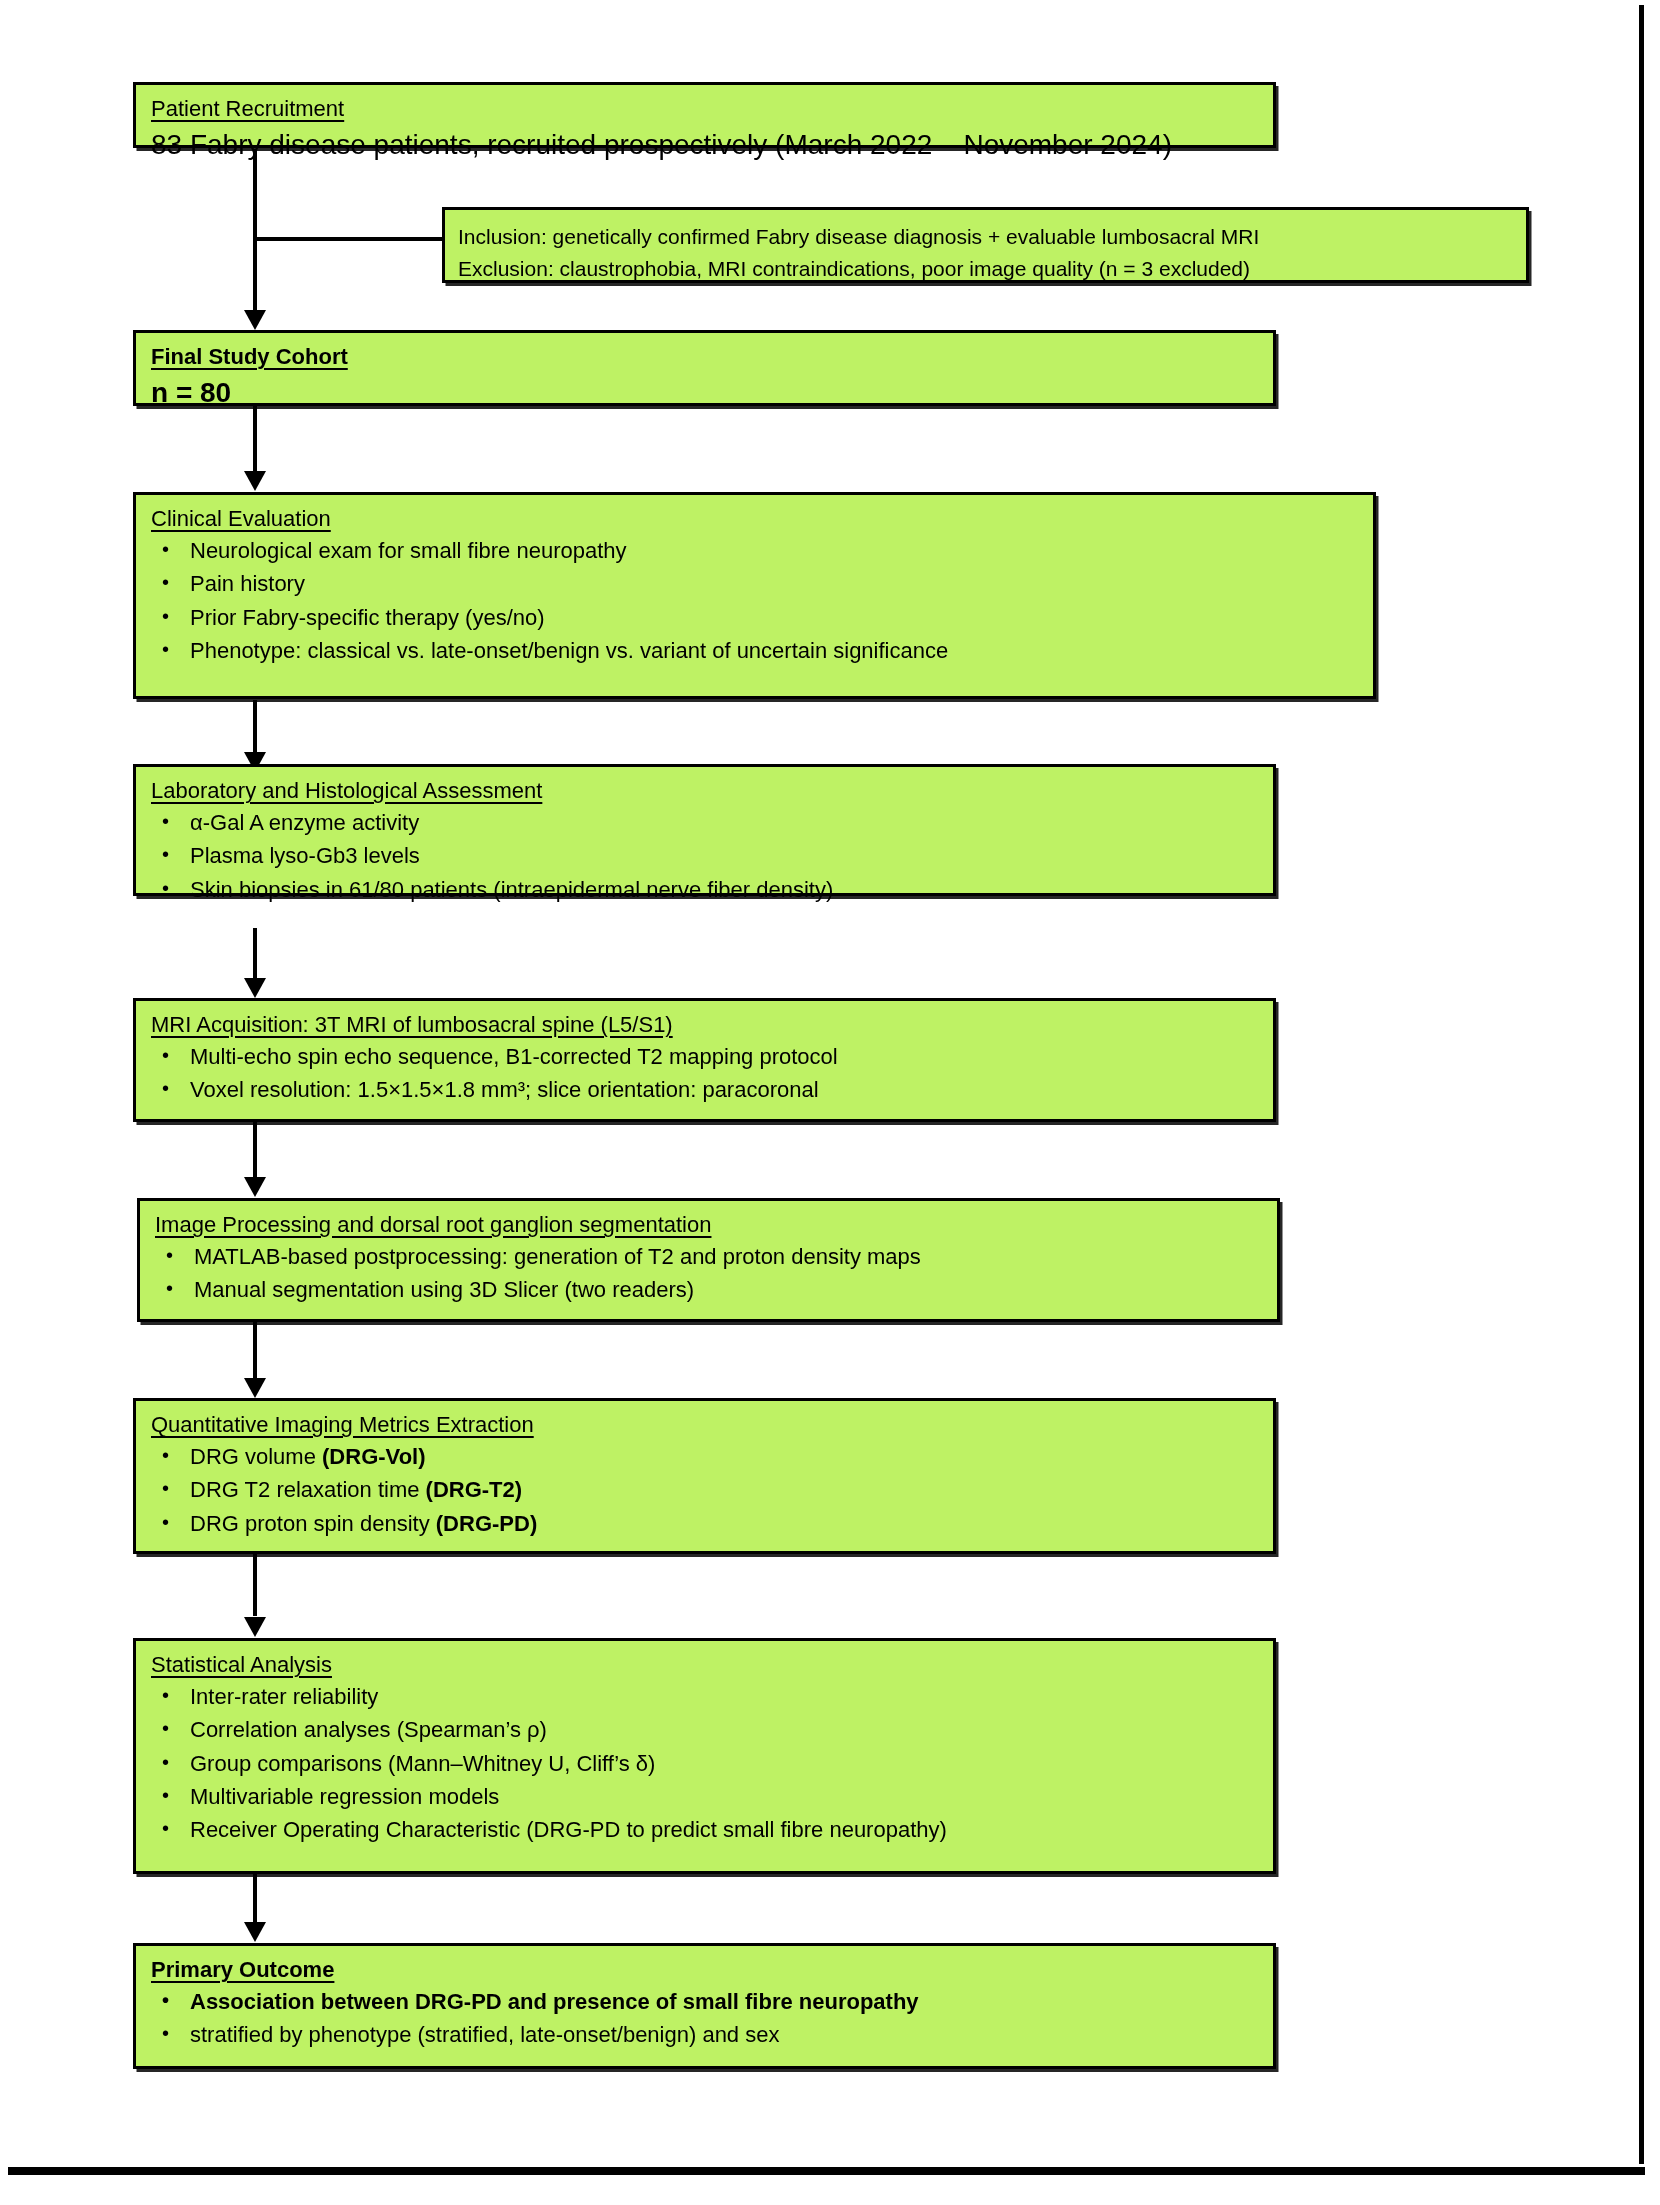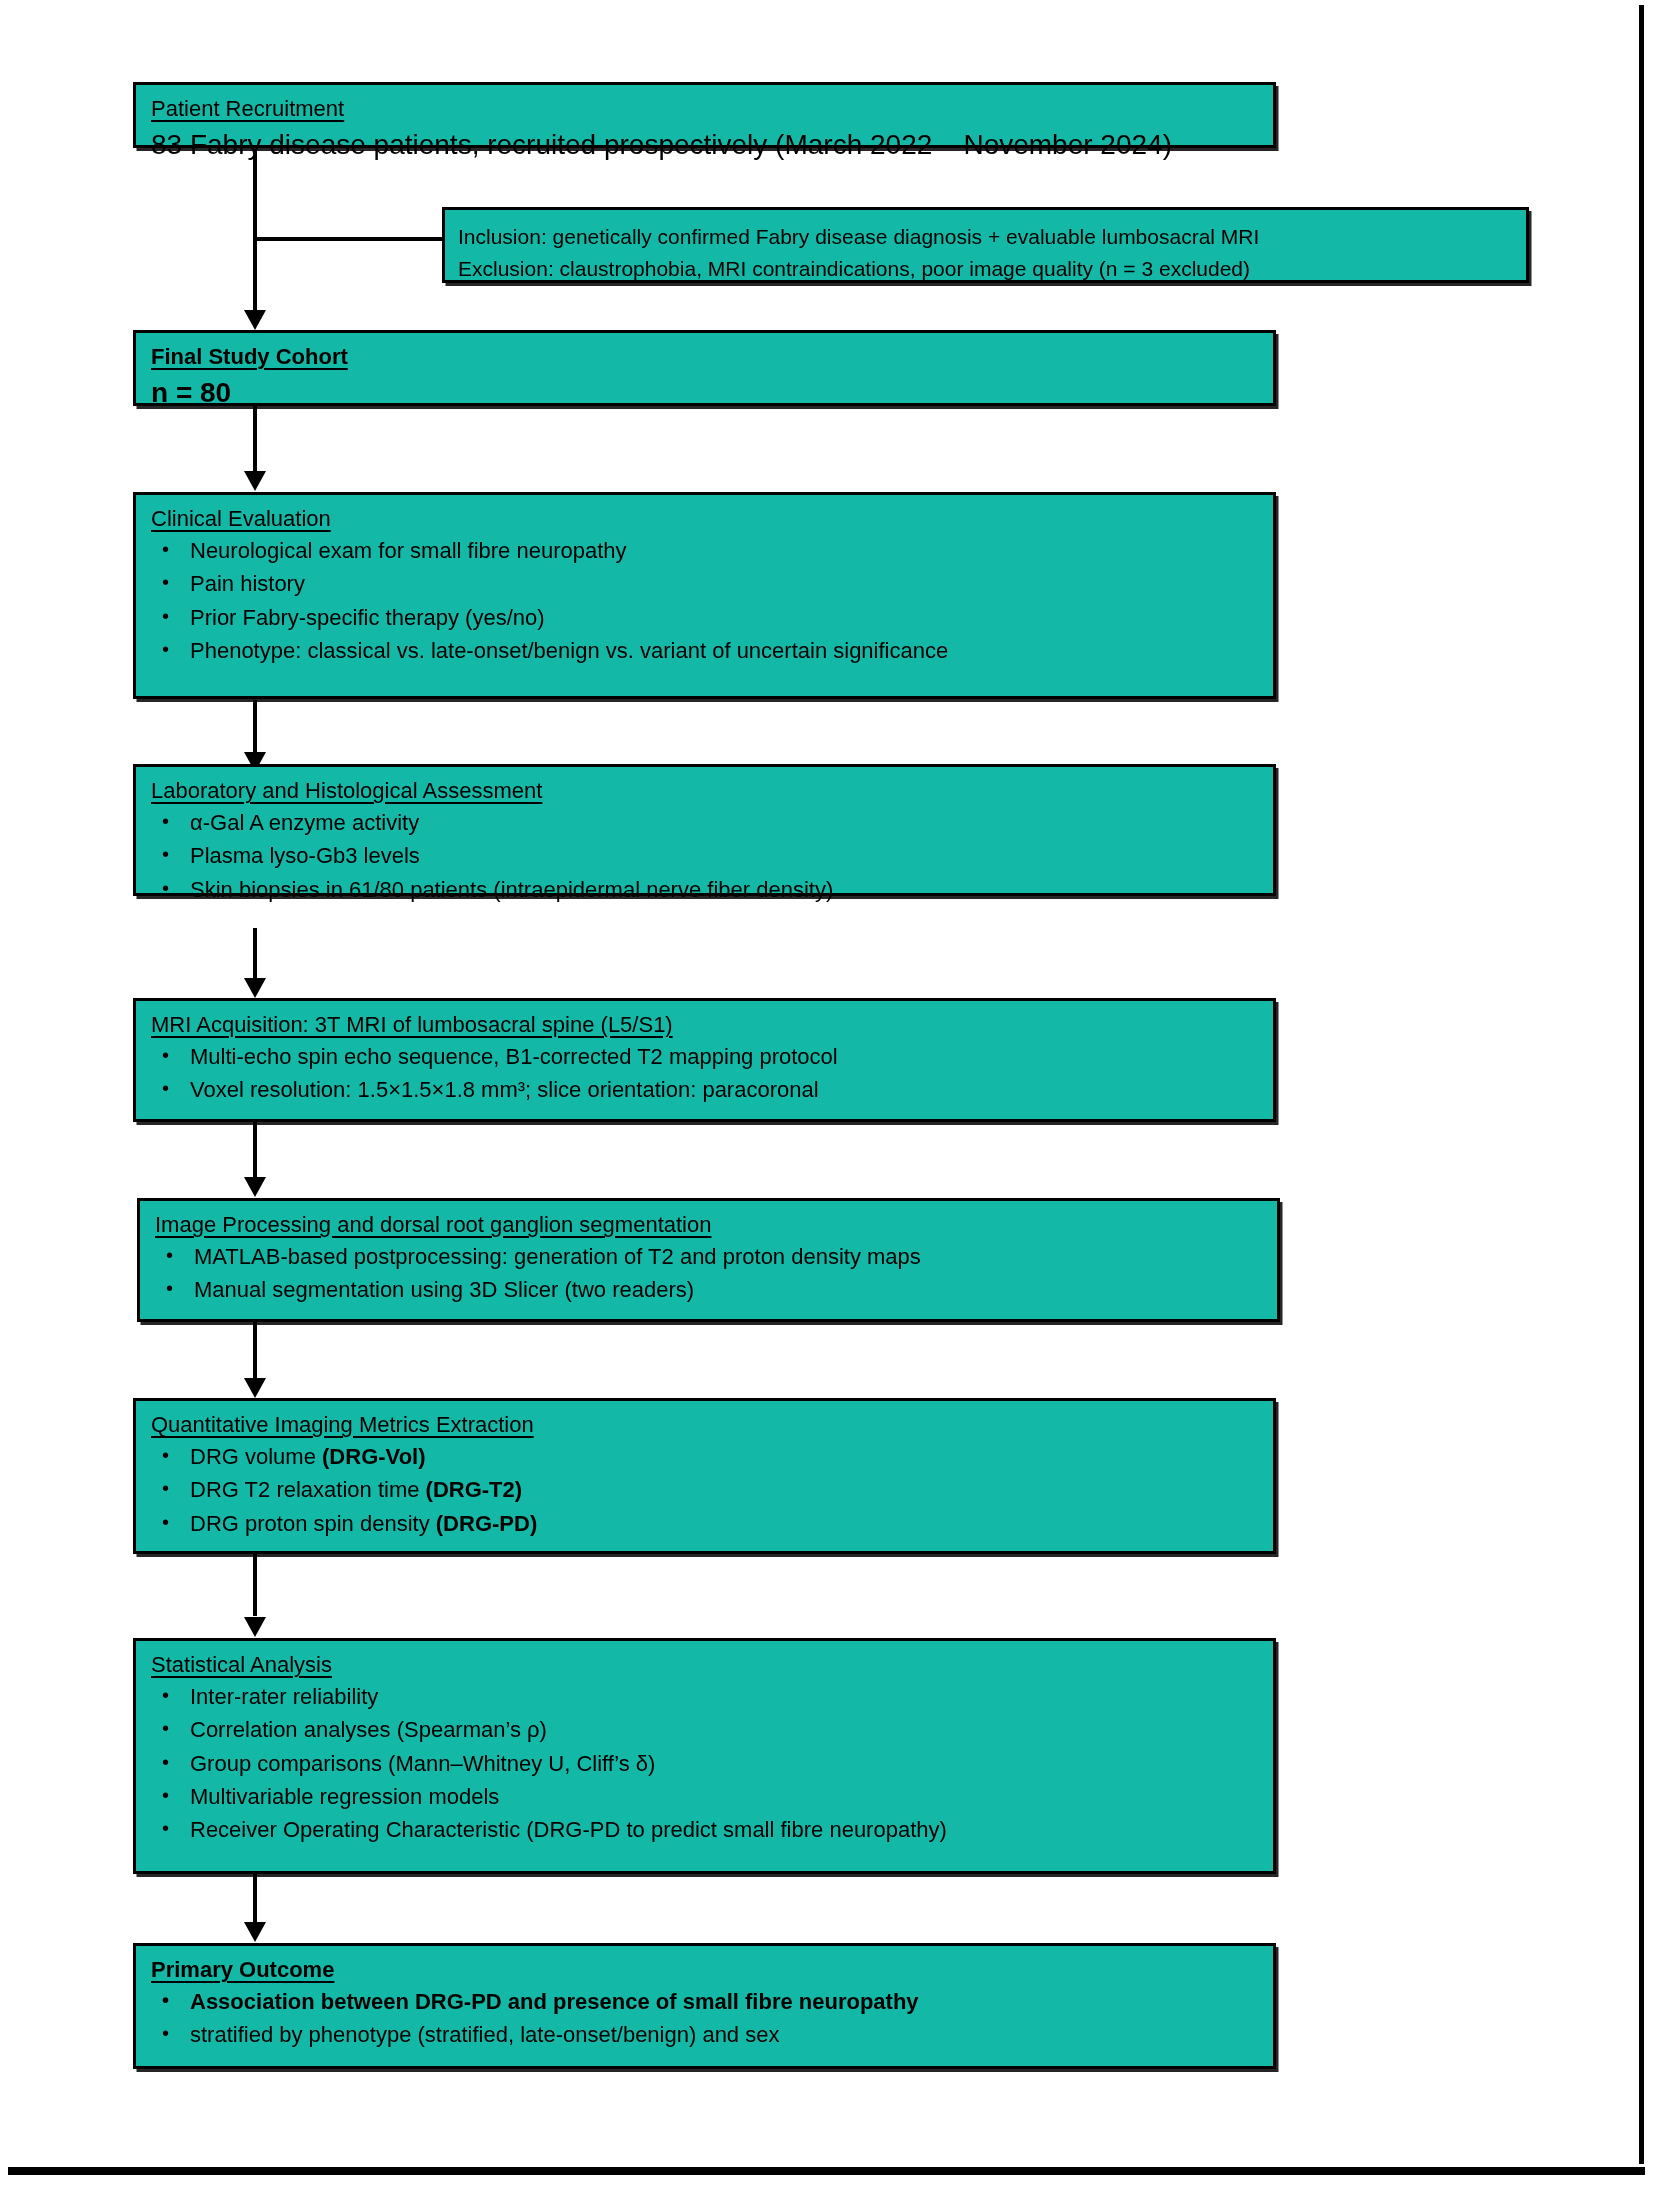--- a/index.html
+++ b/index.html
@@ -39,21 +39,21 @@
     top: 2167px;
     width: 1637px;
     height: 7.5px;
     background: #000000;
   }
 
   .node {
     position: absolute;
     box-sizing: border-box;
     border: 3px solid #000000;
-    background: #14b8a6;
+    background: #bef264;
     padding: 11px 15px 9px 15px;
   }
   .node.shadowed {
     box-shadow: 3px 3.5px 0 -0.5px rgba(0,0,0,0.85);
   }
 
   .node-title {
     font-size: 22px;
     line-height: 1.22;
     text-decoration: underline;
@@ -145,21 +145,21 @@
   </div>
 
   <div class="node shadowed" style="left:133px; top:330px; width:1143px; height:76px;">
     <div class="node-title bold">Final Study Cohort</div>
     <div class="node-sub bold">n = 80</div>
   </div>
 
   <div class="vline" style="left:253px; top:406px; height:65px;"></div>
   <div class="arrowhead" style="left:244px; top:471px;"></div>
 
-  <div class="node shadowed" style="left:133px; top:492px; width:1143px; height:207px;">
+  <div class="node shadowed" style="left:133px; top:492px; width:1243px; height:207px;">
     <div class="node-title">Clinical Evaluation</div>
     <ul class="bullets">
       <li>Neurological exam for small fibre neuropathy</li>
       <li>Pain history</li>
       <li>Prior Fabry-specific therapy (yes/no)</li>
       <li>Phenotype: classical vs. late-onset/benign vs. variant of uncertain significance</li>
     </ul>
   </div>
 
   <div class="vline" style="left:253px; top:700px; height:52px;"></div>

